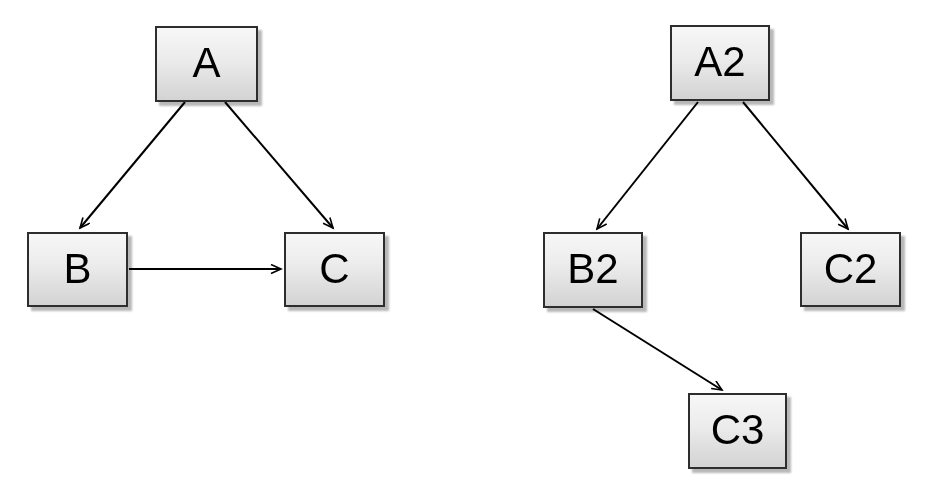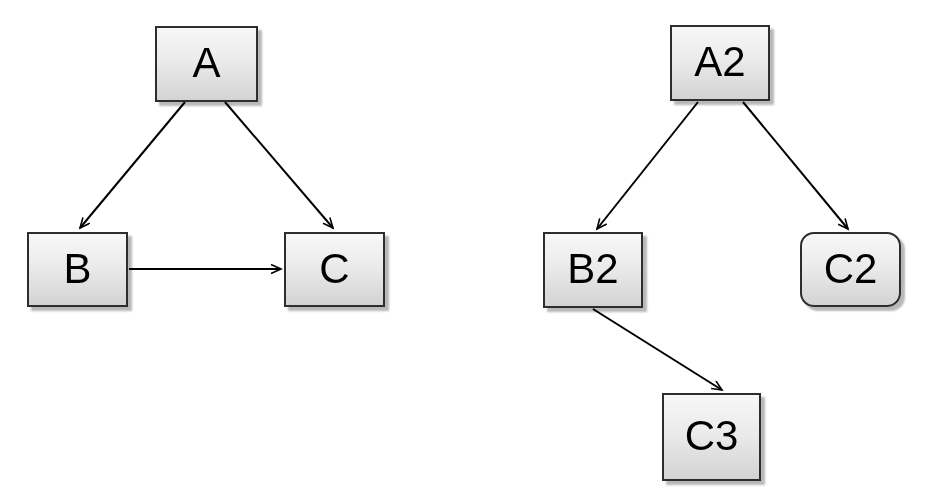--- a/index.html
+++ b/index.html
@@ -74,19 +74,19 @@
     </div>
     <div class="node" style="left: 284px; top: 232px; width: 101px; height: 75px;">
       <span class="node-label">C</span>
     </div>
     <div class="node" style="left: 670px; top: 25px; width: 100px; height: 76px; text-align: right;">
       <span class="node-label">A2</span>
     </div>
     <div class="node" style="left: 543px; top: 232px; width: 100px; height: 76px;">
       <span class="node-label">B2</span>
     </div>
-    <div class="node" style="left: 800px; top: 232px; width: 101px; height: 75px; border-radius: 14px;">
+    <div class="node" style="left: 800px; top: 232px; width: 101px; height: 75px;">
       <span class="node-label">C2</span>
     </div>
-    <div class="node" style="left: 662px; top: 393px; width: 99px; height: 88px;">
+    <div class="node" style="left: 688px; top: 393px; width: 99px; height: 76px;">
       <span class="node-label">C3</span>
     </div>
   </div>
 
 </body></html>

